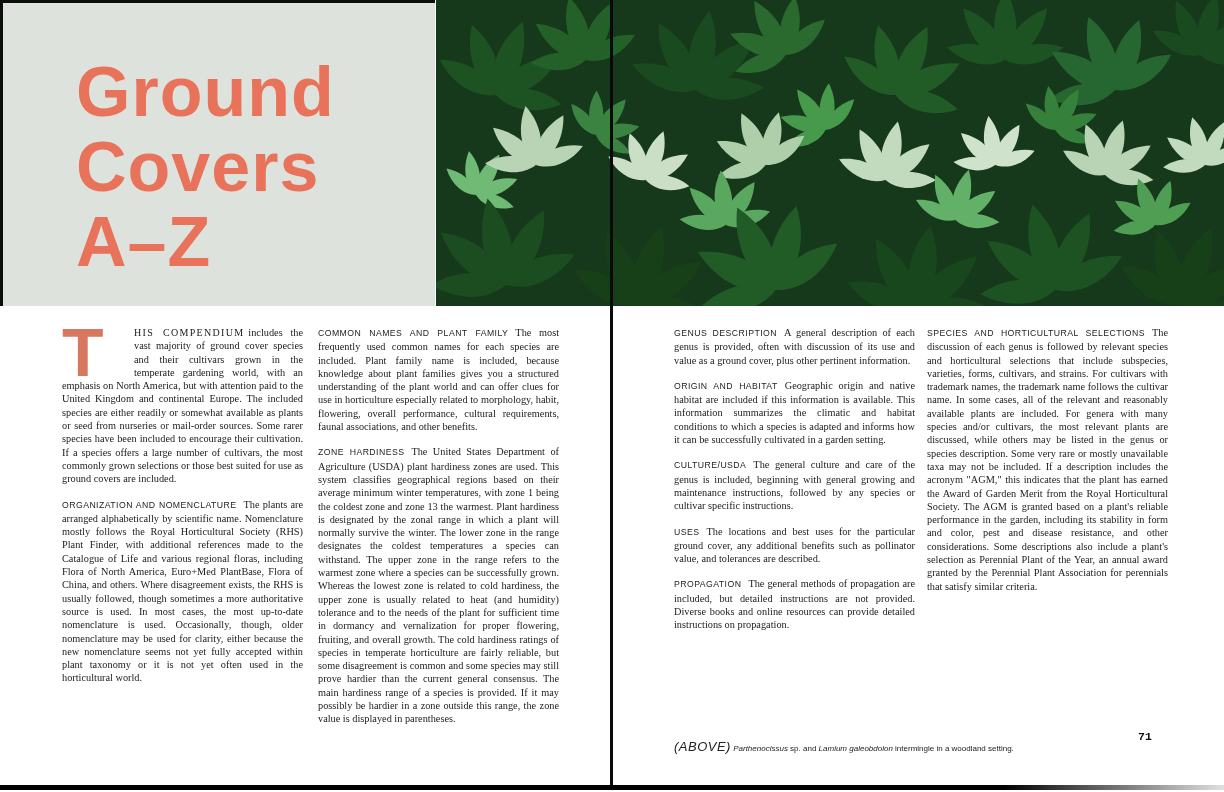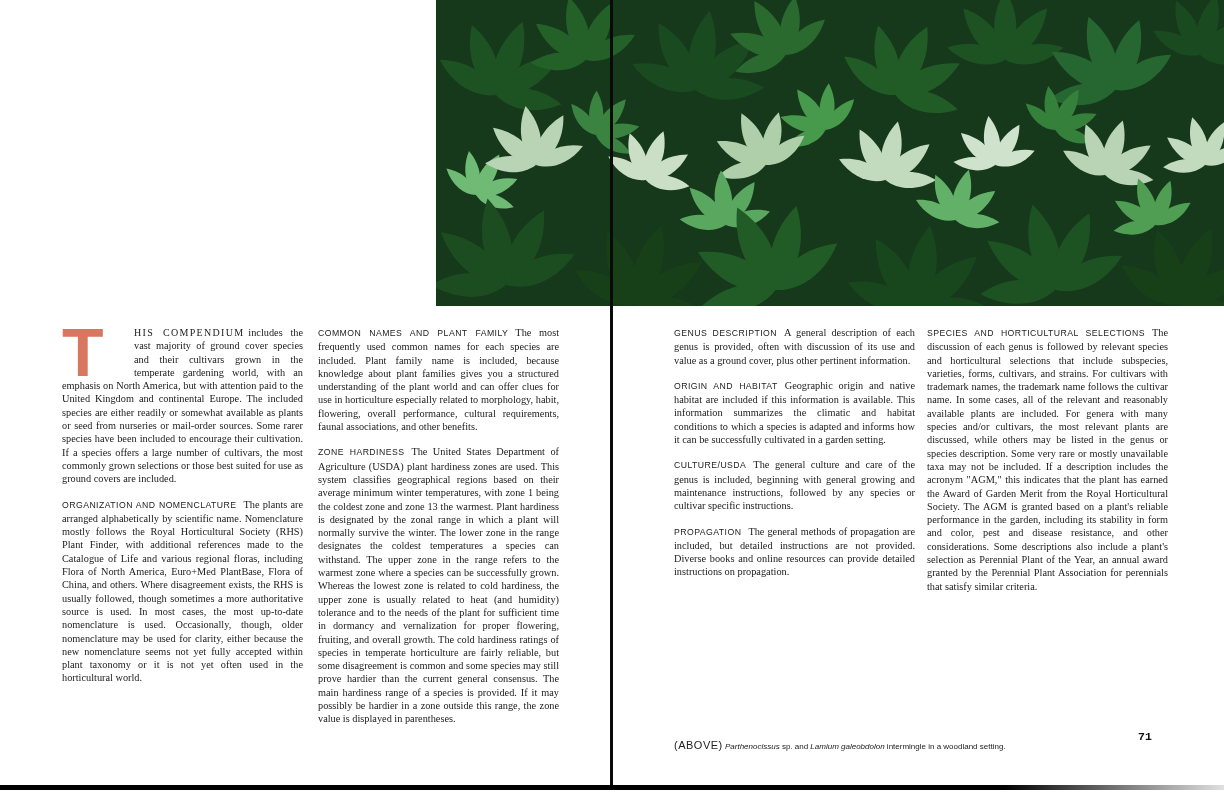--- a/index.html
+++ b/index.html
@@ -31,30 +31,37 @@
   .head{font-family:"Liberation Sans",sans-serif;font-size:8.7px;letter-spacing:0.45px;
         color:#222;margin-right:7px;}
   .dropcap{float:left;font-family:"Liberation Sans",sans-serif;font-weight:bold;
            font-size:68px;line-height:50px;height:52px;width:64px;text-align:left;
            color:#d7775f;margin:1px 8px 0 0;}
   .lead{letter-spacing:1.3px;font-size:10px;margin-right:4px;}
 
   
   .caption{position:absolute;left:674px;top:739px;width:480px;
            font-family:"Liberation Sans",sans-serif;font-size:8px;color:#222;}
-  .cap-label{letter-spacing:0.5px;font-size:11px;}
+  .cap-label{letter-spacing:0.5px;font-size:13px;font-style:italic;}
   .it{font-style:italic;text-align:right;}
   .folio{position:absolute;left:1138px;top:730px;font-family:Liberation Mono, monospace;
          font-weight:bold;font-size:11.5px;color:#111;}
 </style>
 </head>
 <body>
 
 <div class="spread">
 
+  <div class="title-block">
+    <div class="title">
+      <div>Ground</div>
+      <div>Covers</div>
+      <div>A–Z</div>
+    </div>
+  </div>
 
   <div class="photo">
     <svg viewBox="0 0 789 306" preserveAspectRatio="none" aria-hidden="true">
       <defs>
         <path id="lf" d="M0 0 C10 -12 12 -32 0 -52 C-12 -32 -10 -12 0 0 Z"></path>
         <g id="palm">
           <use href="#lf" transform="rotate(-78) scale(0.85)"></use>
           <use href="#lf" transform="rotate(-39) scale(0.95)"></use>
           <use href="#lf"></use>
           <use href="#lf" transform="rotate(39) scale(0.95)"></use>
@@ -115,20 +122,23 @@
     <p class="sec">
       <span class="head">GENUS DESCRIPTION</span><span>A general description of each genus is provided, often with discussion of its use and value as a ground cover, plus other pertinent information.</span>
     </p>
     <p class="sec">
       <span class="head">ORIGIN AND HABITAT</span><span>Geographic origin and native habitat are included if this information is available. This information summarizes the climatic and habitat conditions to which a species is adapted and informs how it can be successfully cultivated in a garden setting.</span>
     </p>
     <p class="sec">
       <span class="head">CULTURE/USDA</span><span>The general culture and care of the genus is included, beginning with general growing and maintenance instructions, followed by any species or cultivar specific instructions.</span>
     </p>
     <p class="sec">
+      <span class="head">USES</span><span>The locations and best uses for the particular ground cover, any additional benefits such as pollinator value, and tolerances are described.</span>
+    </p>
+    <p class="sec">
       <span class="head">PROPAGATION</span><span>The general methods of propagation are included, but detailed instructions are not provided. Diverse books and online resources can provide detailed instructions on propagation.</span>
     </p>
   </div>
 
   <div class="col" style="left:927px">
     <p class="sec">
       <span class="head">SPECIES AND HORTICULTURAL SELECTIONS</span><span>The discussion of each genus is followed by relevant species and horticultural selections that include subspecies, varieties, forms, cultivars, and strains. For cultivars with trademark names, the trademark name follows the cultivar name. In some cases, all of the relevant and reasonably available plants are included. For genera with many species and/or cultivars, the most relevant plants are discussed, while others may be listed in the genus or species description. Some very rare or mostly unavailable taxa may not be included. If a description includes the acronym "AGM," this indicates that the plant has earned the Award of Garden Merit from the Royal Horticultural Society. The AGM is granted based on a plant's reliable performance in the garden, including its stability in form and color, pest and disease resistance, and other considerations. Some descriptions also include a plant's selection as Perennial Plant of the Year, an annual award granted by the Perennial Plant Association for perennials that satisfy similar criteria.</span>
     </p>
   </div>
 

